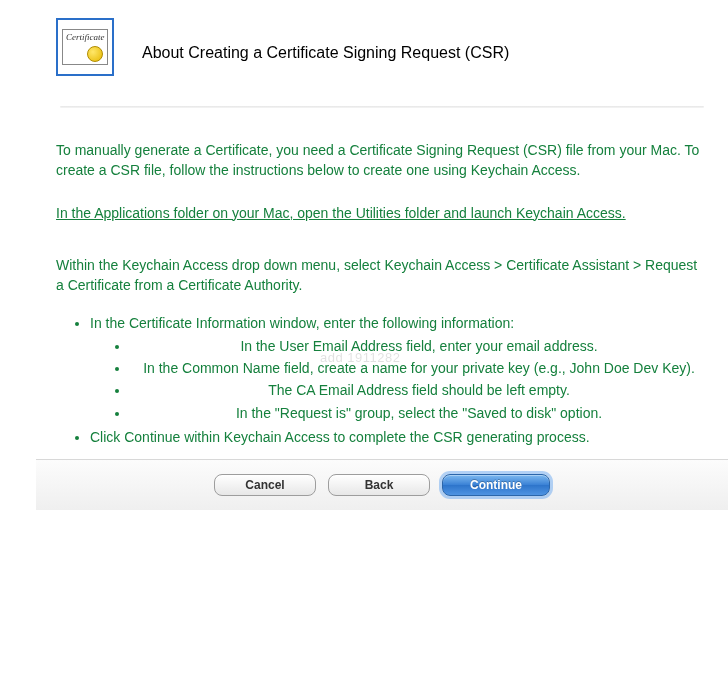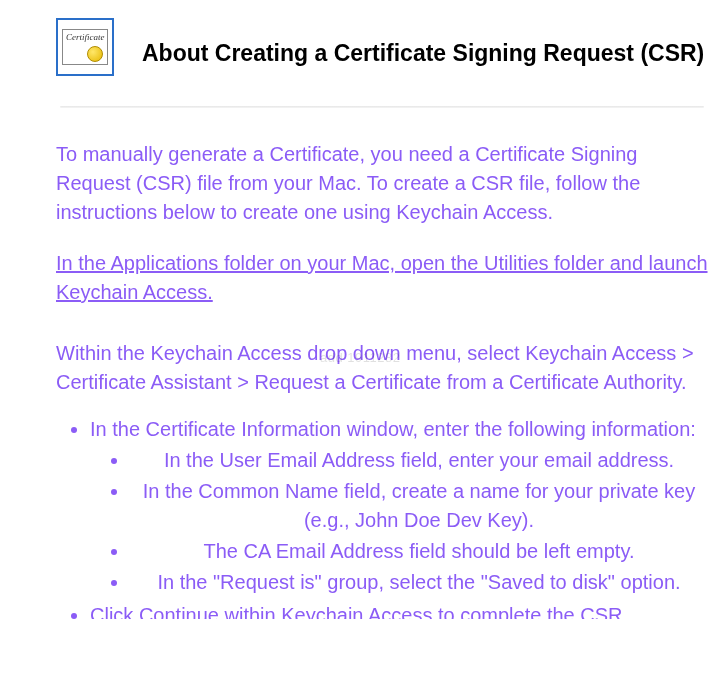--- a/index.html
+++ b/index.html
@@ -52,36 +52,36 @@
       width: 16px;
       height: 16px;
       border-radius: 50%;
       background: radial-gradient(circle at 35% 35%, #ffe769, #e6b800);
       position: absolute;
       bottom: 2px;
       right: 4px;
       border: 1px solid #b08c00;
     }
     .page-title {
-      font-size: 23px;
-      font-weight: bold;
+      font-size: 16px;
+      font-weight: normal;
       color: #000;
       margin-top: 12px;
     }
     .header-divider {
       height: 2px;
       background: linear-gradient(to bottom, #e6e6e6, #f5f5f5);
       margin: 10px 4px 0 4px;
       border-radius: 1px;
     }
     .content {
       padding: 32px 20px 10px 20px;
-      font-size: 20px;
+      font-size: 14px;
       line-height: 1.45;
-      color: #8b5cf6;
+      color: #15803d;
       flex: 1;
     }
     .intro-para { margin-bottom: 22px; }
     .section-heading { font-weight: bold; margin-bottom: 2px; }
     .section-p1 { margin-bottom: 32px; text-decoration: underline; }
     .section-p2 { margin-bottom: 18px; }
     ul.top-list {
       padding-left: 34px;
       list-style: disc;
     }

